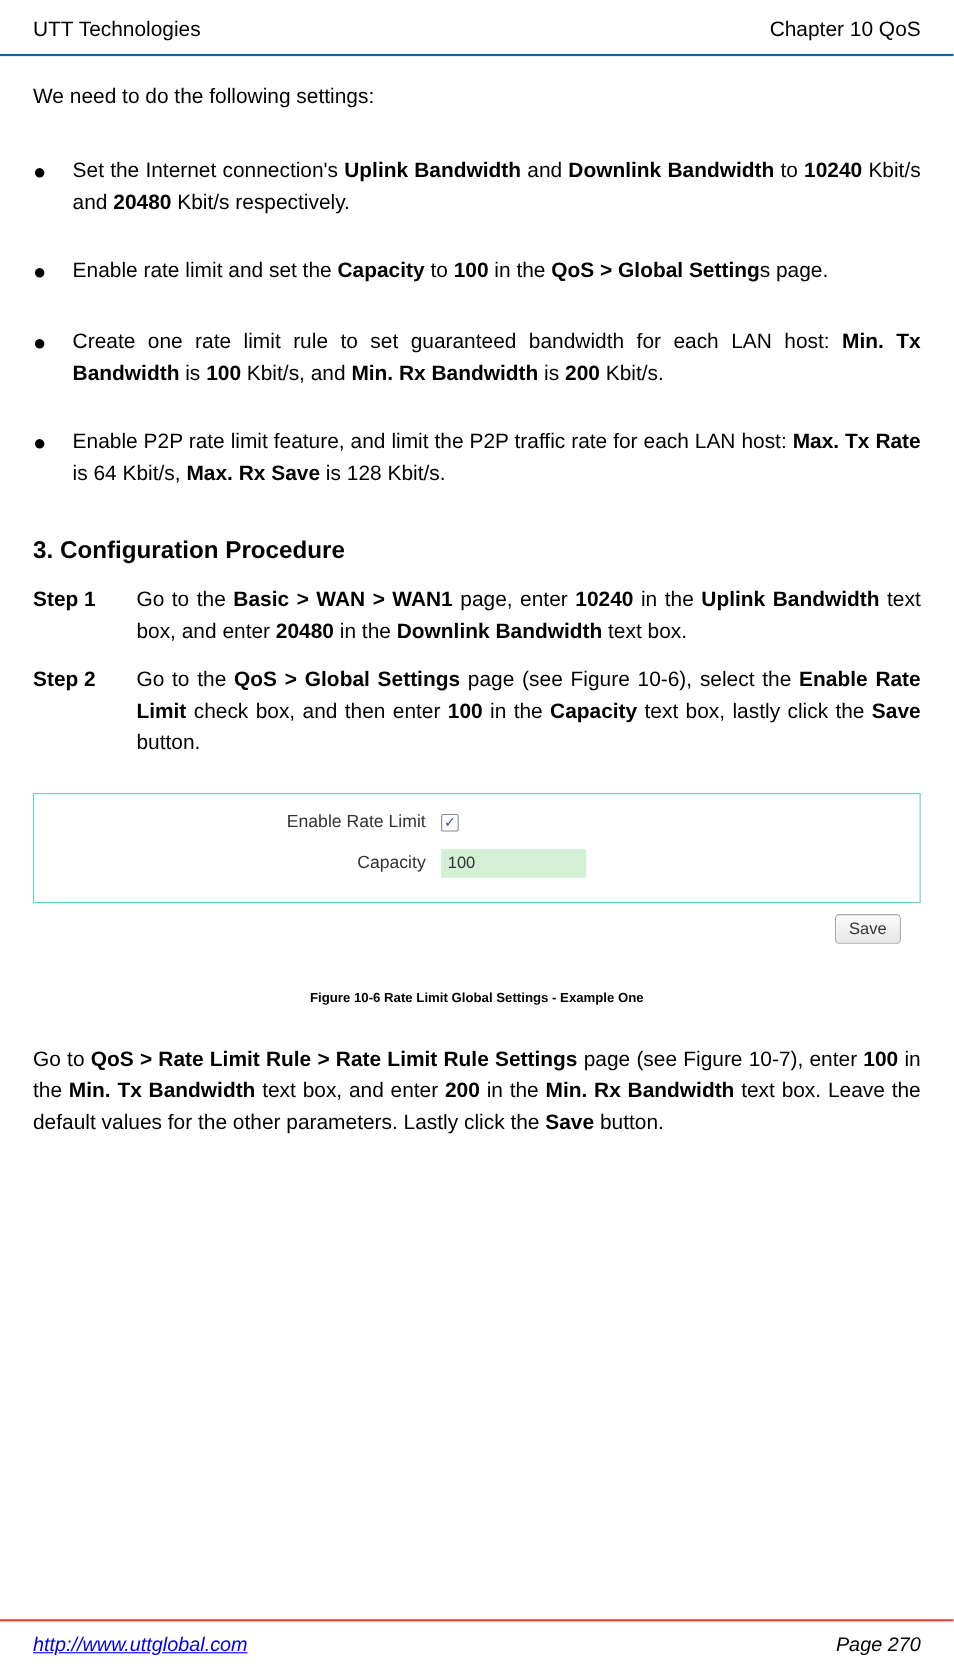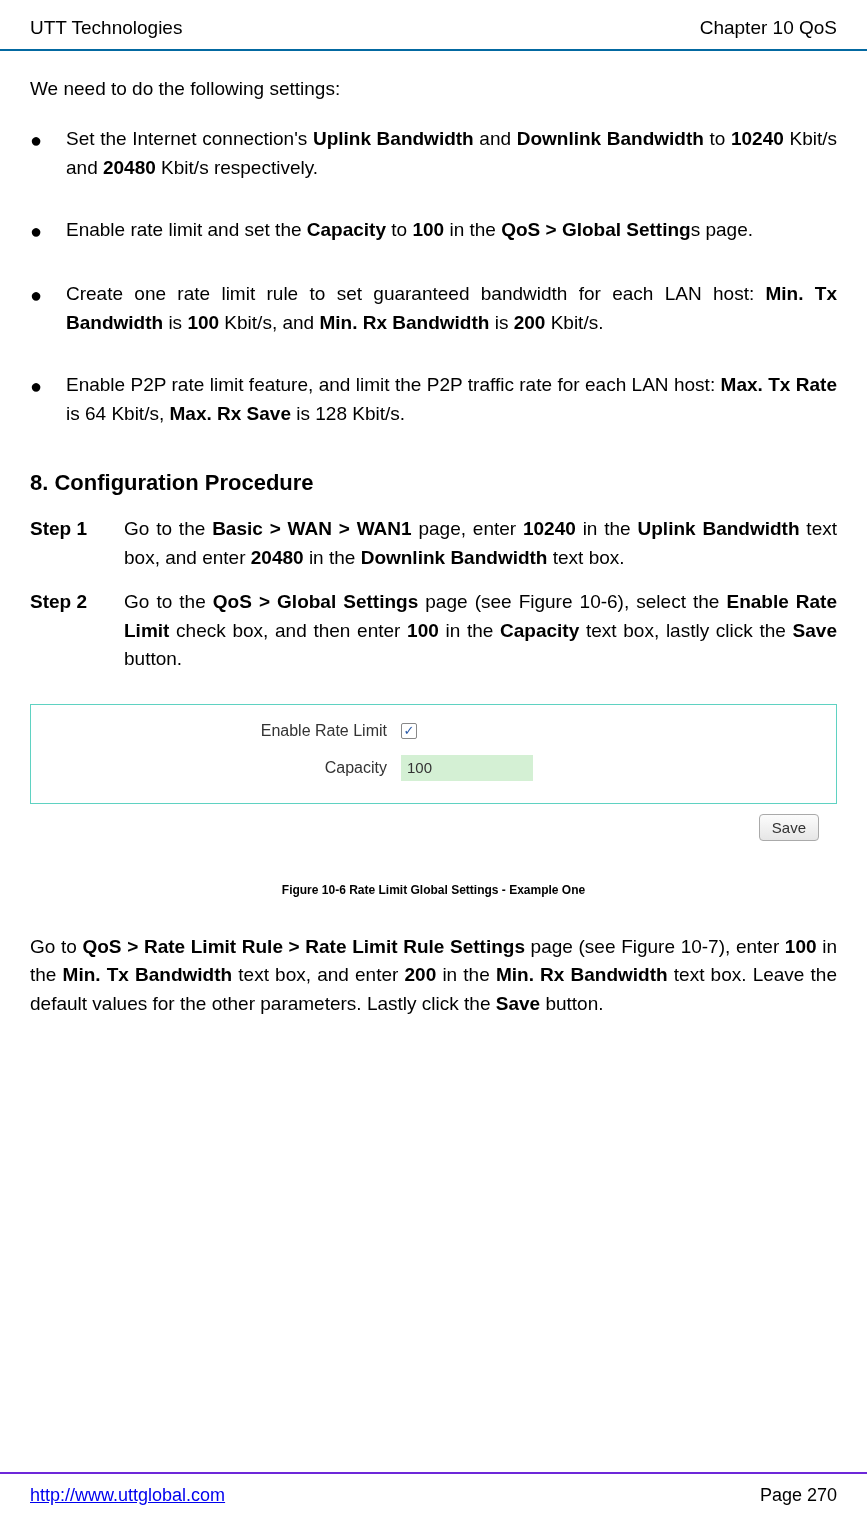--- a/index.html
+++ b/index.html
@@ -17,21 +17,21 @@
       display: flex;
       justify-content: space-between;
       padding: 14px 30px 6px 30px;
       border-bottom: 2px solid #0369a1;
       font-size: 19px;
     }
     .content {
       padding: 24px 30px 0 30px;
     }
     .intro {
-      margin-bottom: 22px;
+      margin-bottom: 39px;
     }
     ul.bullets {
       list-style: none;
       padding-left: 0;
     }
     ul.bullets li {
       display: flex;
       padding-bottom: 34px;
       text-align: justify;
     }
@@ -125,24 +125,25 @@
       font-weight: bold;
       font-size: 12px;
       margin-top: 40px;
       margin-bottom: 34px;
     }
     .footer {
       position: absolute;
       bottom: 0;
       left: 0; right: 0;
       padding: 8px 30px 14px 30px;
-      border-top: 2px solid #6d28d9;
+      border-top: 2px solid #ef4444;
       display: flex;
       justify-content: space-between;
       font-size: 18px;
+      font-style: italic;
     }
     .footer a { color: #0000ee; text-decoration: underline; }
   </style>
 </head>
 <body>
 
 <div class="header">
   <span>UTT Technologies</span>
   <span>Chapter 10 QoS</span>
 </div>
@@ -162,21 +163,21 @@
     <li>
       <span class="dot">●</span>
       <span class="li-text"><span>Create one rate limit rule to set guaranteed bandwidth for each LAN host: </span><span class="bold">Min. Tx Bandwidth</span><span> is </span><span class="bold">100</span><span> Kbit/s, and </span><span class="bold">Min. Rx Bandwidth</span><span> is </span><span class="bold">200</span><span> Kbit/s.</span></span>
     </li>
     <li>
       <span class="dot">●</span>
       <span class="li-text"><span>Enable P2P rate limit feature, and limit the P2P traffic rate for each LAN host: </span><span class="bold">Max. Tx Rate</span><span> is 64 Kbit/s, </span><span class="bold">Max. Rx Save</span><span> is 128 Kbit/s.</span></span>
     </li>
   </ul>
 
-  <h3 class="section-title">8.   Configuration Procedure</h3>
+  <h3 class="section-title">3.   Configuration Procedure</h3>
 
   <div class="step">
     <div class="step-label">Step 1</div>
     <div class="step-body"><span>Go to the </span><span class="bold">Basic &gt; WAN &gt; WAN1</span><span> page, enter </span><span class="bold">10240</span><span> in the </span><span class="bold">Uplink Bandwidth</span><span> text box, and enter </span><span class="bold">20480</span><span> in the </span><span class="bold">Downlink Bandwidth</span><span> text box.</span></div>
   </div>
 
   <div class="step">
     <div class="step-label">Step 2</div>
     <div class="step-body"><span>Go to the </span><span class="bold">QoS &gt; Global Settings</span><span> page (see Figure 10-6), select the </span><span class="bold">Enable Rate Limit</span><span> check box, and then enter </span><span class="bold">100</span><span> in the </span><span class="bold">Capacity</span><span> text box, lastly click the </span><span class="bold">Save</span><span> button.</span></div>
   </div>

